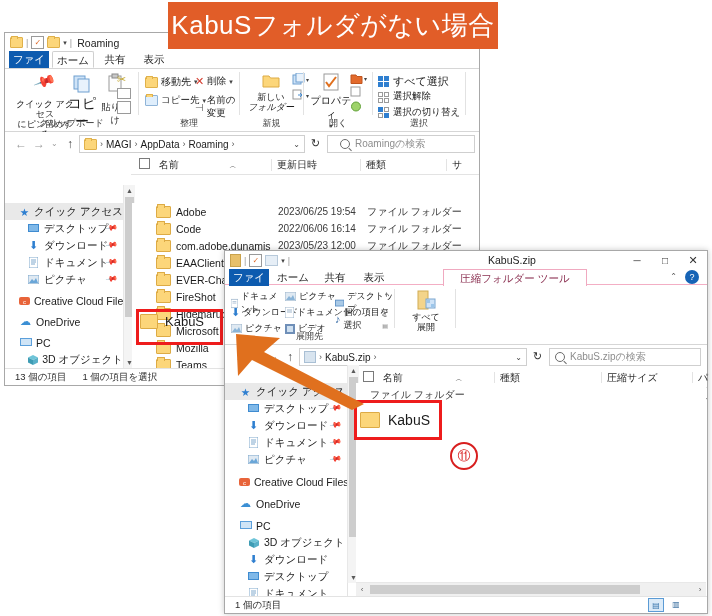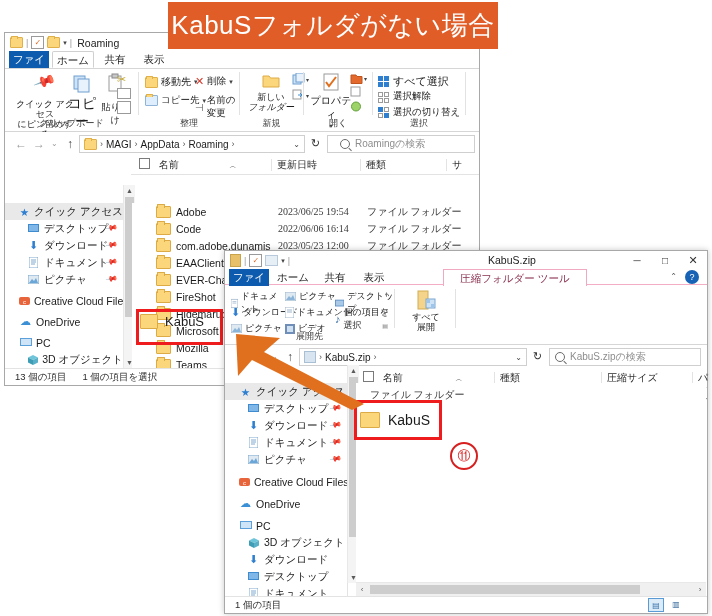--- a/index.html
+++ b/index.html
@@ -54,21 +54,21 @@
   .navitem.sel{background:#e9e9e9;}
   .navitem .ico{width:13px;margin-right:4px;display:inline-flex;align-items:center;justify-content:center;}
   .navitem .pin{position:absolute;right:6px;color:#8a8a8a;font-size:8px;transform:rotate(35deg);}
   .navitem.ind{padding-left:22px;}
 
   .filelist{position:absolute;overflow:hidden;background:#fff;}
   .frow{height:17px;display:flex;align-items:center;font-size:10.5px;color:#1b1b1b;position:relative;}
   .fname{display:flex;align-items:center;gap:5px;}
   .folder-ico{width:13px;height:10px;background:#fcd67a;border:1px solid #ddab45;border-radius:1px;position:relative;flex:none;}
   .folder-ico:before{content:"";position:absolute;left:0;top:-2.5px;width:6px;height:2.5px;background:#fcd67a;border:1px solid #ddab45;border-bottom:none;border-radius:1px 1px 0 0;}
-  .fcol{position:absolute;font-size:10px;color:#3a3a3a;font-family:Liberation Serif, serif;}
+  .fcol{position:absolute;font-size:10px;color:#3a3a3a;}
 
   .statusbar{position:absolute;left:0;right:0;bottom:0;height:16px;border-top:1px solid #e3e3e3;background:#fff;font-size:9.5px;color:#2b2b2b;display:flex;align-items:center;}
 
   .vscroll{position:absolute;width:11px;background:#f4f4f4;border-left:1px solid #e8e8e8;}
   .vscroll .thumb{position:absolute;left:1px;width:9px;background:#cdcdcd;}
   .vscroll .ar{position:absolute;left:0;width:11px;height:11px;text-align:center;font-size:7px;color:#5a5a5a;line-height:11px;}
   .hscroll{position:absolute;height:13px;background:#f0f0f0;border-top:1px solid #e8e8e8;}
   .hscroll .thumb{position:absolute;top:2px;height:9px;background:#cdcdcd;}
   .hscroll .ar{position:absolute;top:0;width:12px;height:13px;text-align:center;font-size:8px;color:#5a5a5a;line-height:13px;}
 

